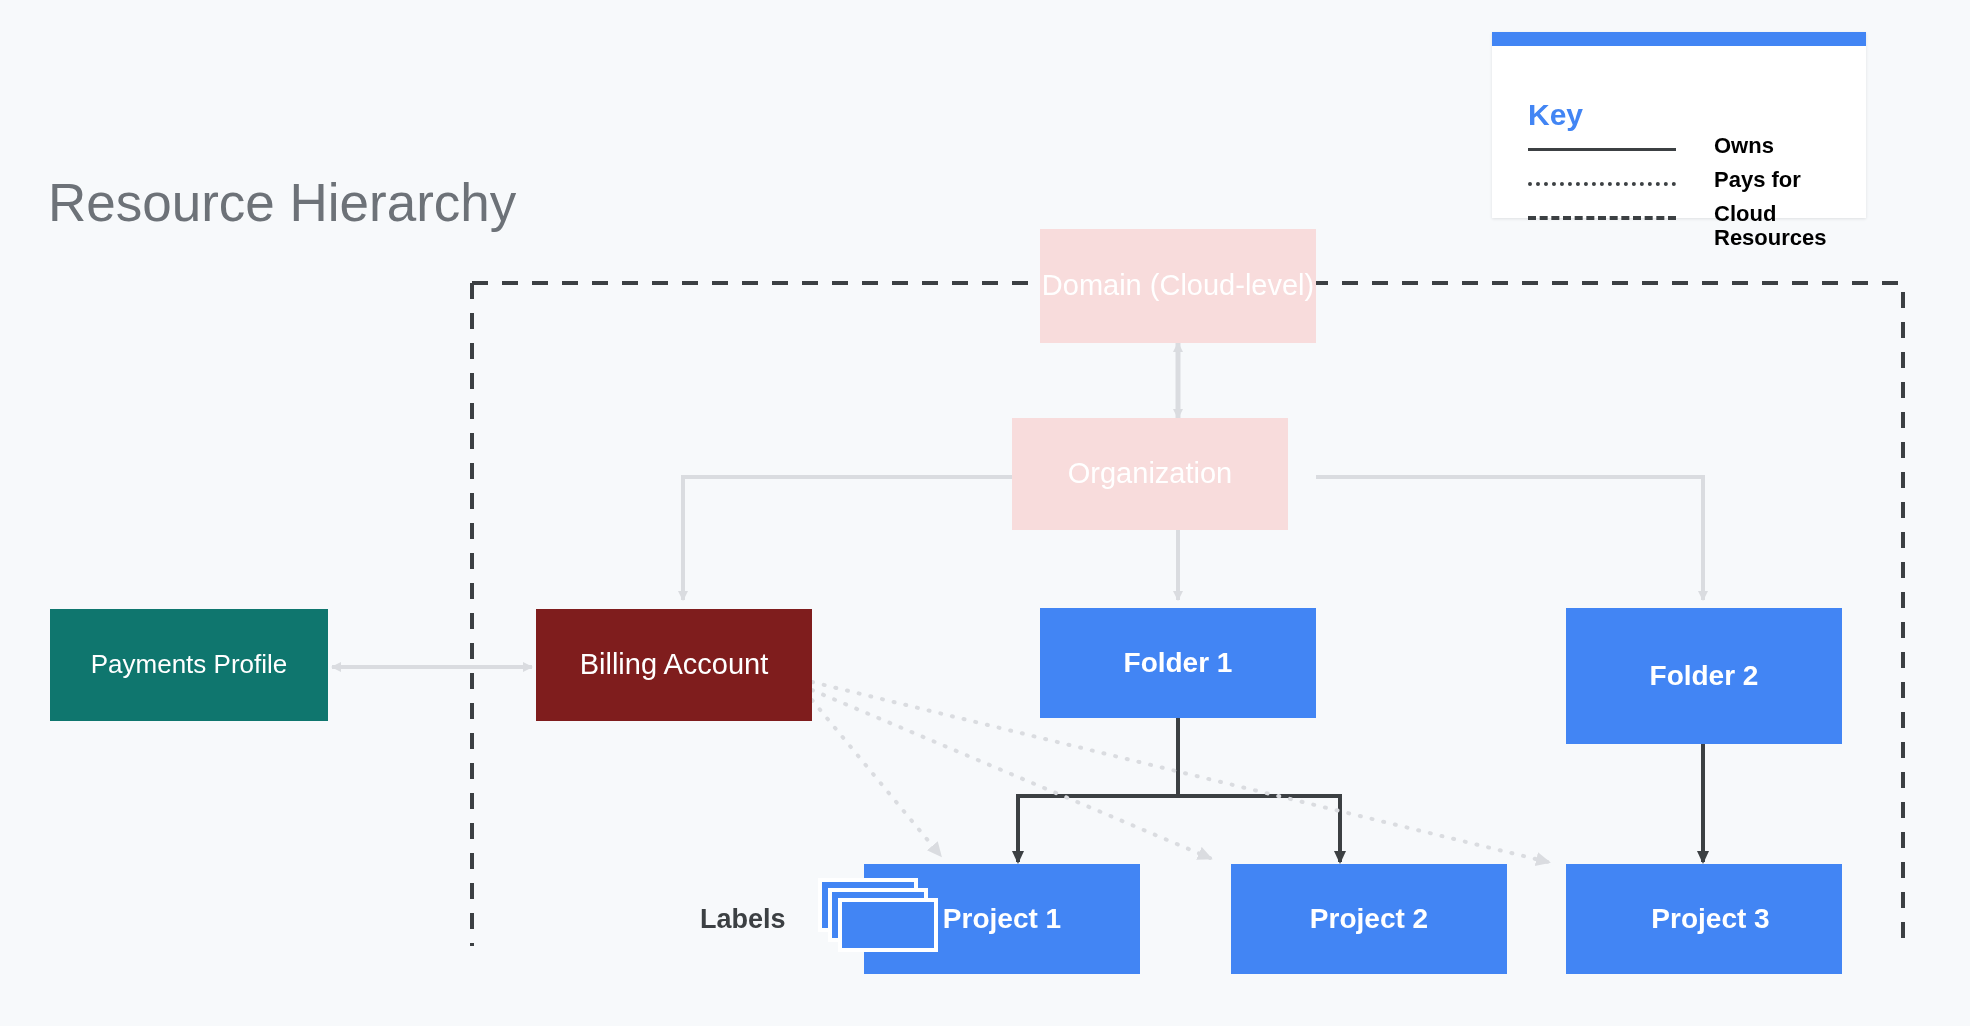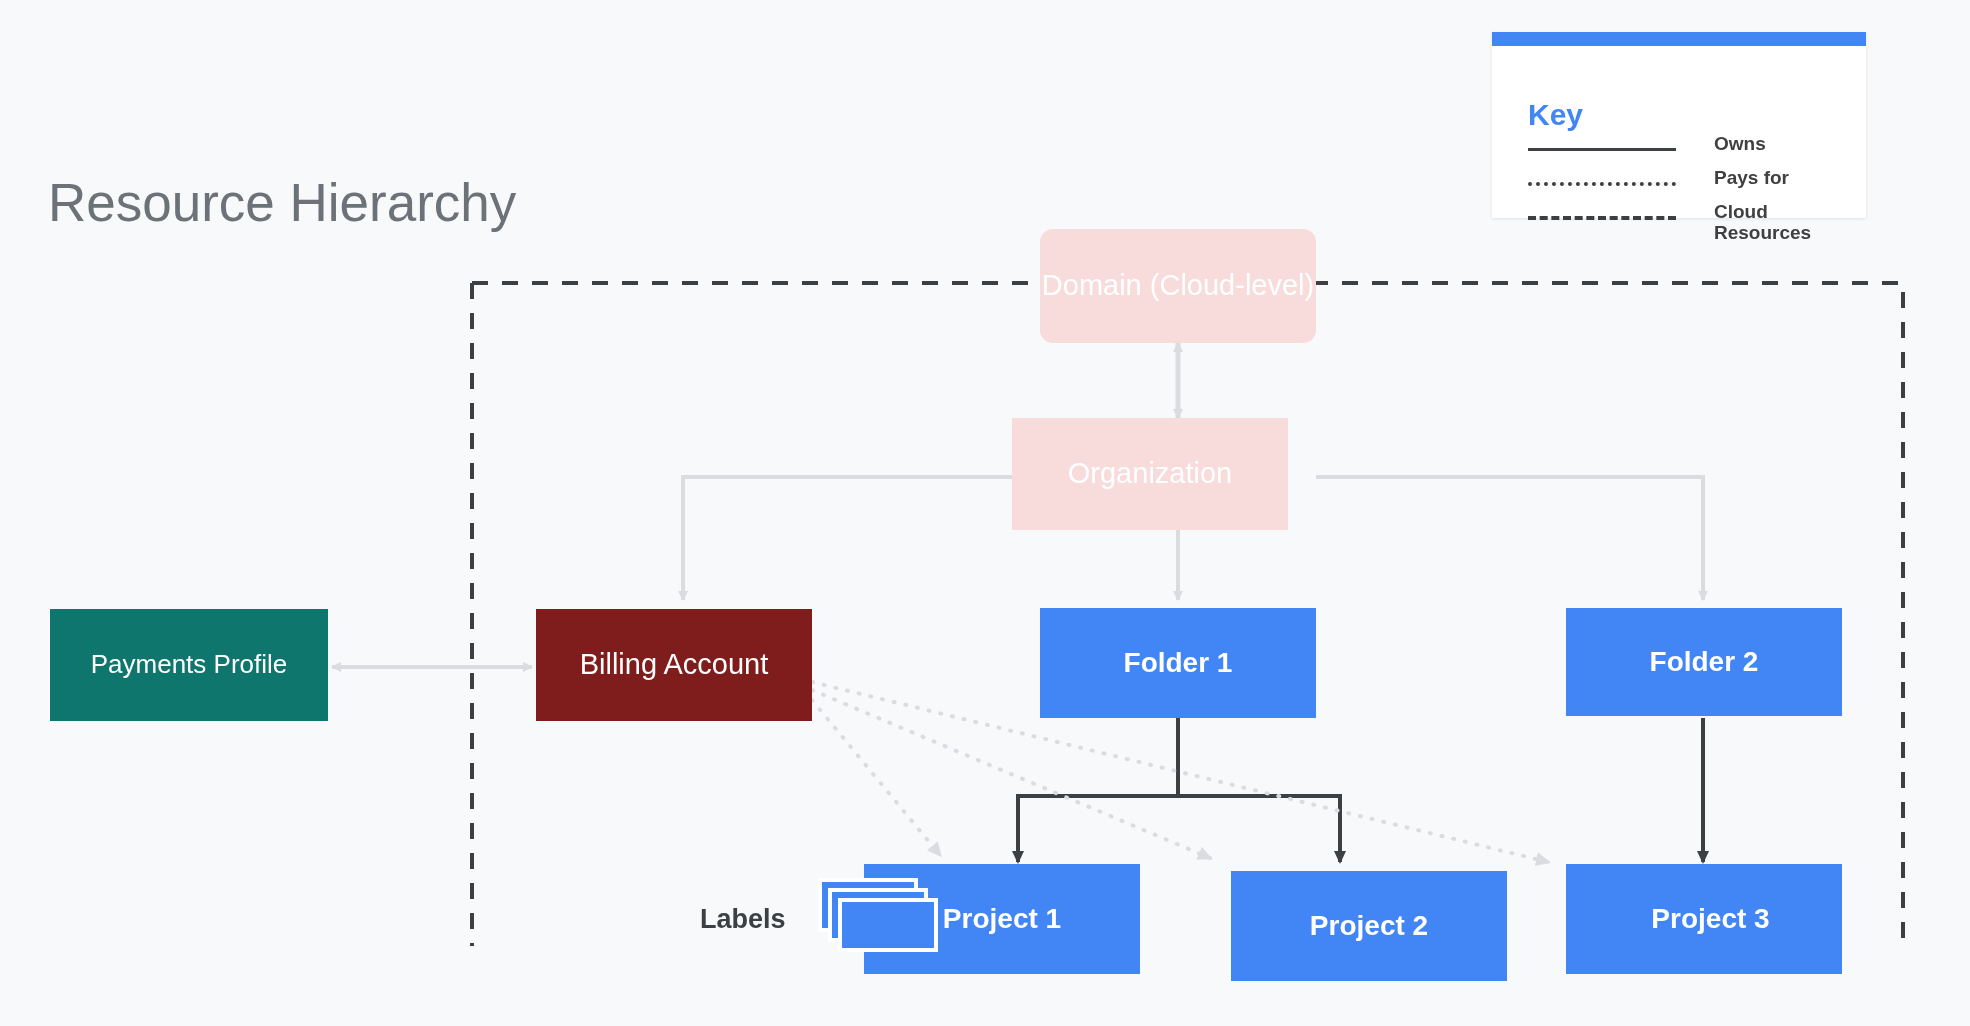--- a/index.html
+++ b/index.html
@@ -133,23 +133,23 @@
     position: absolute;
     left: 0;
     top: 14px;
     width: 148px;
     height: 0;
   }
   .key-label {
     position: absolute;
     left: 186px;
     top: 0;
-    font-size: 19px;
-    font-weight: 700;
-    color: #404040;
+    font-size: 22px;
+    font-weight: 700;
+    color: #000000;
     line-height: 1.1;
     white-space: pre-line;
   }
   .ks-solid  { border-top: 3px solid #3c4043; }
   .ks-dotted { border-top: 4px dotted #3c4043; }
   .ks-dashed { border-top: 4px dashed #3c4043; }
 </style>
 </head>
 <body>
 
@@ -188,35 +188,35 @@
     <path d="M1178,718 L1178,796 L1018,796 L1018,862" fill="none" stroke="#3c4043" stroke-width="4" marker-end="url(#arrowDark)"></path>
     <path d="M1178,718 L1178,796 L1340,796 L1340,862" fill="none" stroke="#3c4043" stroke-width="4" marker-end="url(#arrowDark)"></path>
 
     <line x1="1703" y1="718" x2="1703" y2="862" stroke="#3c4043" stroke-width="4" marker-end="url(#arrowDark)"></line>
 
     <line x1="812" y1="700" x2="940" y2="855" stroke="#dadce0" stroke-width="4" stroke-dasharray="1 11" stroke-linecap="round" marker-end="url(#arrowDot)"></line>
     <line x1="812" y1="690" x2="1210" y2="858" stroke="#dadce0" stroke-width="4" stroke-dasharray="1 11" stroke-linecap="round" marker-end="url(#arrowDot)"></line>
     <line x1="812" y1="682" x2="1548" y2="862" stroke="#dadce0" stroke-width="4" stroke-dasharray="1 11" stroke-linecap="round" marker-end="url(#arrowDot)"></line>
   </svg>
 
-  <div class="node node-pink" style="left:1040px; top:229px; width:276px; height:114px;border-radius:13px;">Domain (Cloud-level)</div>
+  <div class="node node-pink" style="left:1040px; top:229px; width:276px; height:114px;">Domain (Cloud-level)</div>
 
   <div class="node node-pink" style="left:1012px; top:418px; width:276px; height:112px;">Organization</div>
 
   <div class="node node-cream" style="left:50px; top:609px; width:278px; height:112px;">Payments Profile</div>
 
   <div class="node node-green" style="left:536px; top:609px; width:276px; height:112px;">Billing Account</div>
 
   <div class="node node-blue" style="left:1040px; top:608px; width:276px; height:110px;">Folder 1</div>
 
-  <div class="node node-blue" style="left:1566px; top:608px; width:276px; height:108px;">Folder 2</div>
+  <div class="node node-blue" style="left:1566px; top:608px; width:276px; height:136px;">Folder 2</div>
 
   <div class="node node-blue" style="left:864px; top:864px; width:276px; height:110px;">Project 1</div>
 
-  <div class="node node-blue" style="left:1231px; top:864px; width:276px; height:110px;margin-top:7px;">Project 2</div>
+  <div class="node node-blue" style="left:1231px; top:864px; width:276px; height:110px;">Project 2</div>
 
   <div class="node node-blue" style="left:1566px; top:864px; width:276px; height:110px;padding-left:13px;">Project 3</div>
 
   <div class="labels-text">Labels</div>
   <div class="label-stack">
     <div class="label-card c1"></div>
     <div class="label-card c2"></div>
     <div class="label-card c3"></div>
   </div>
 

